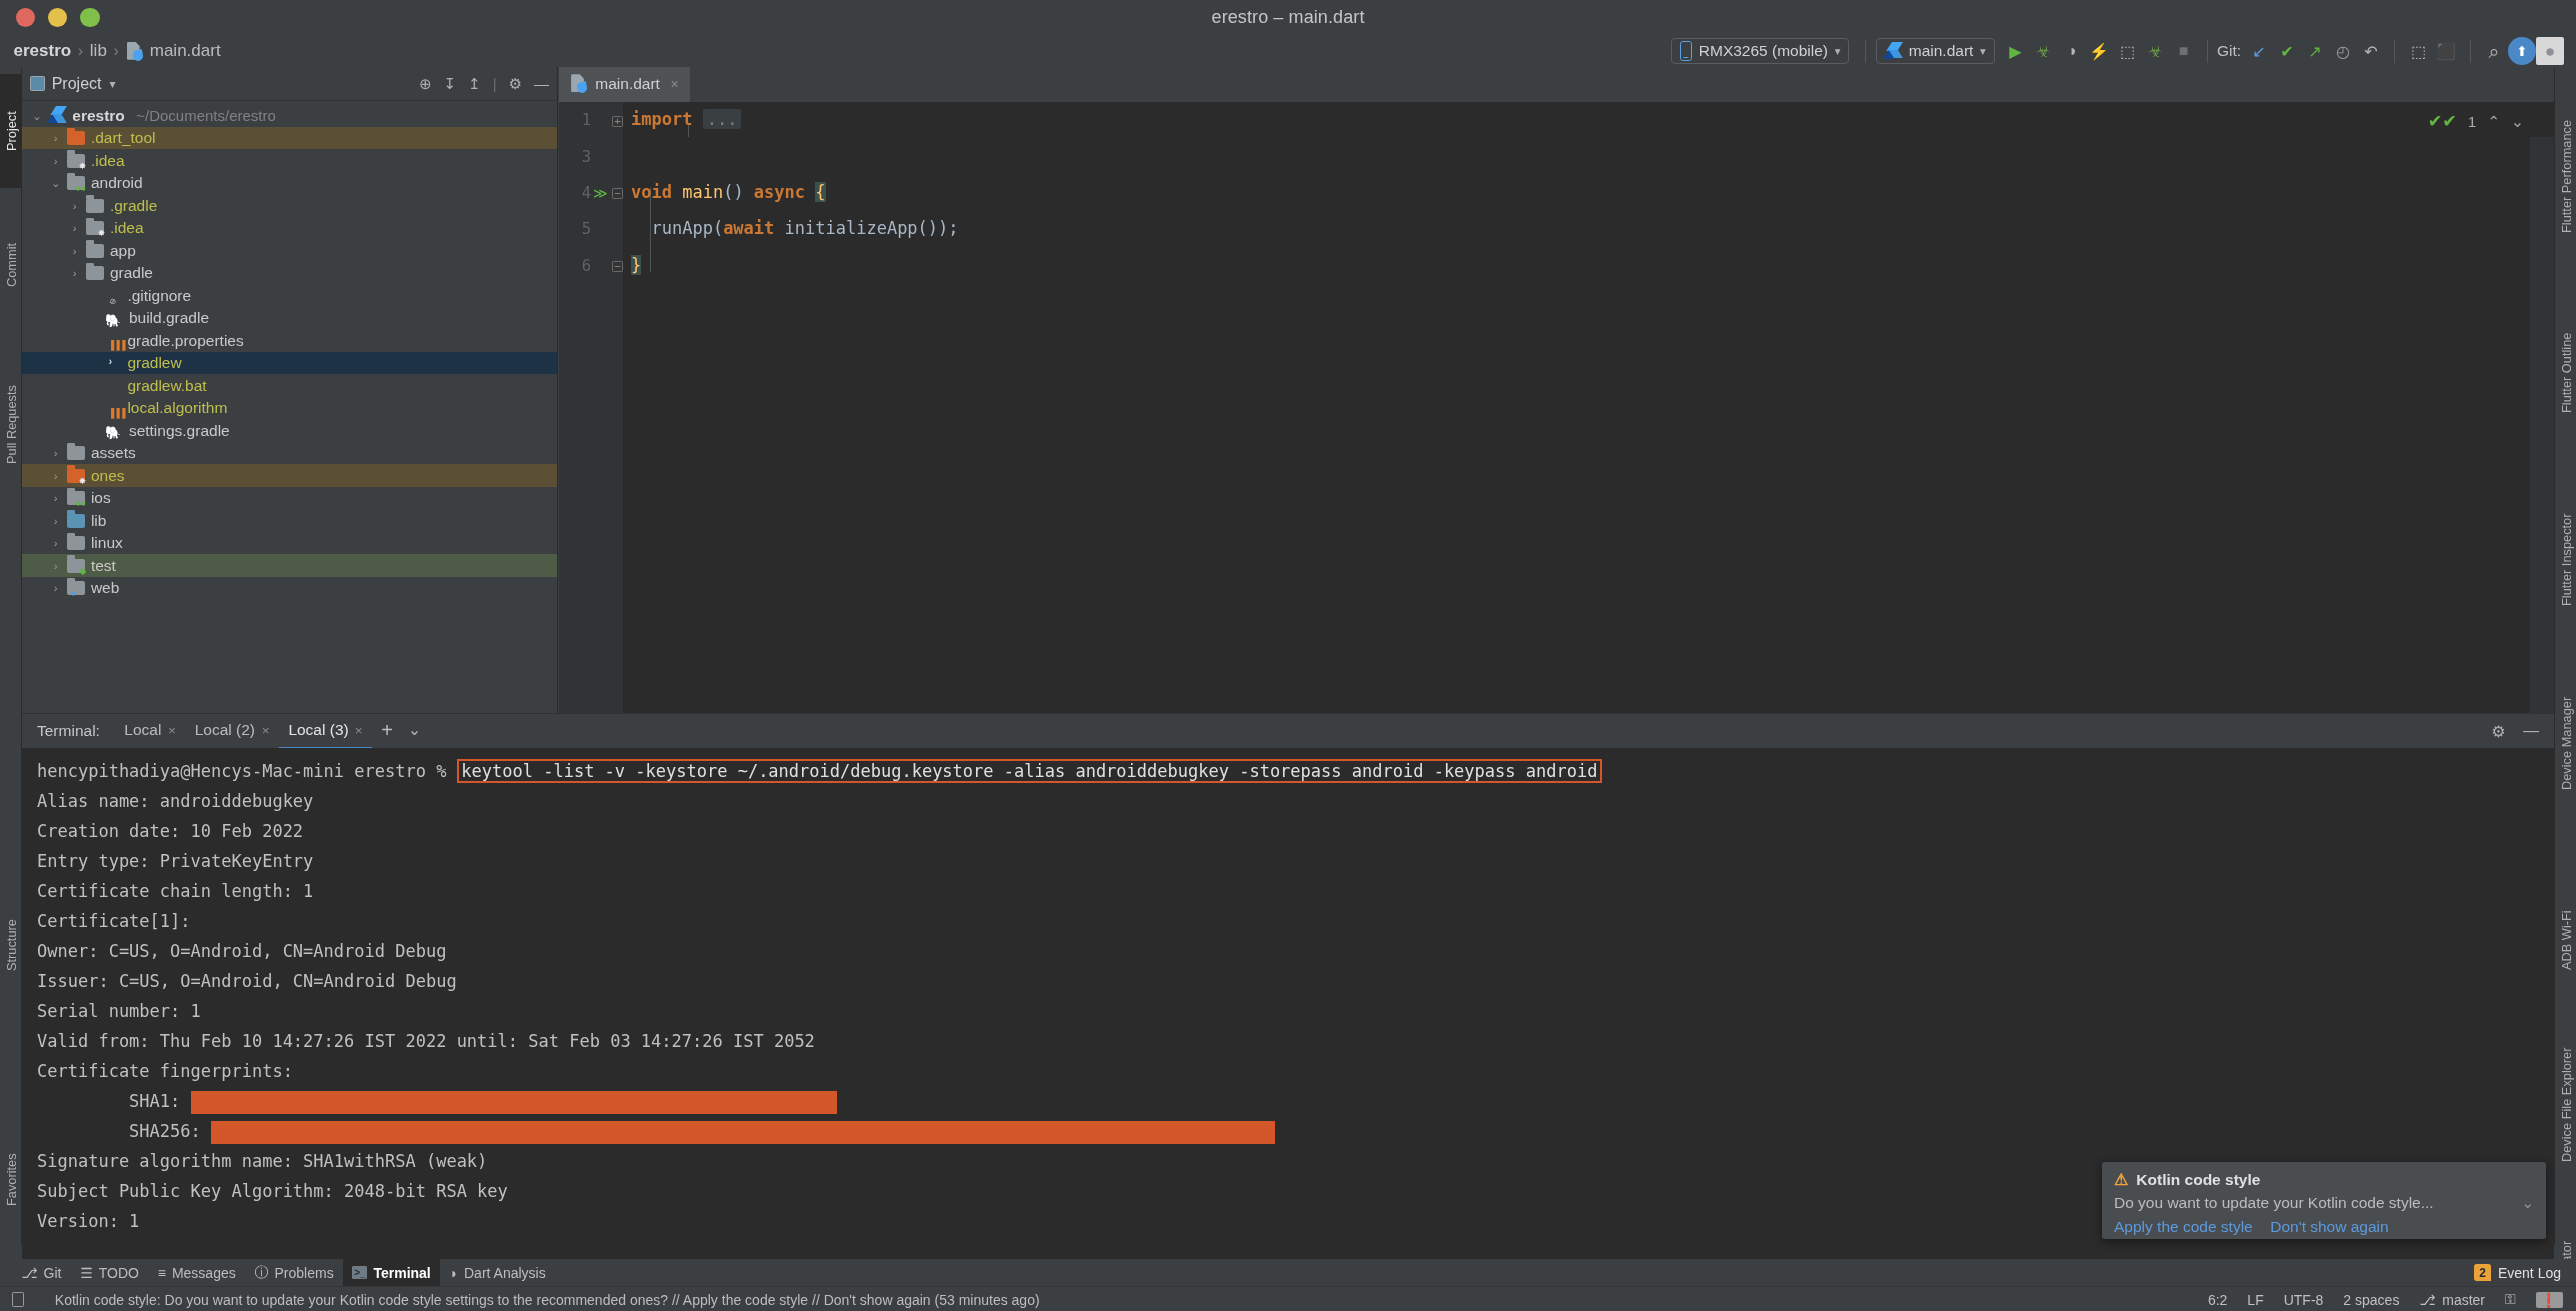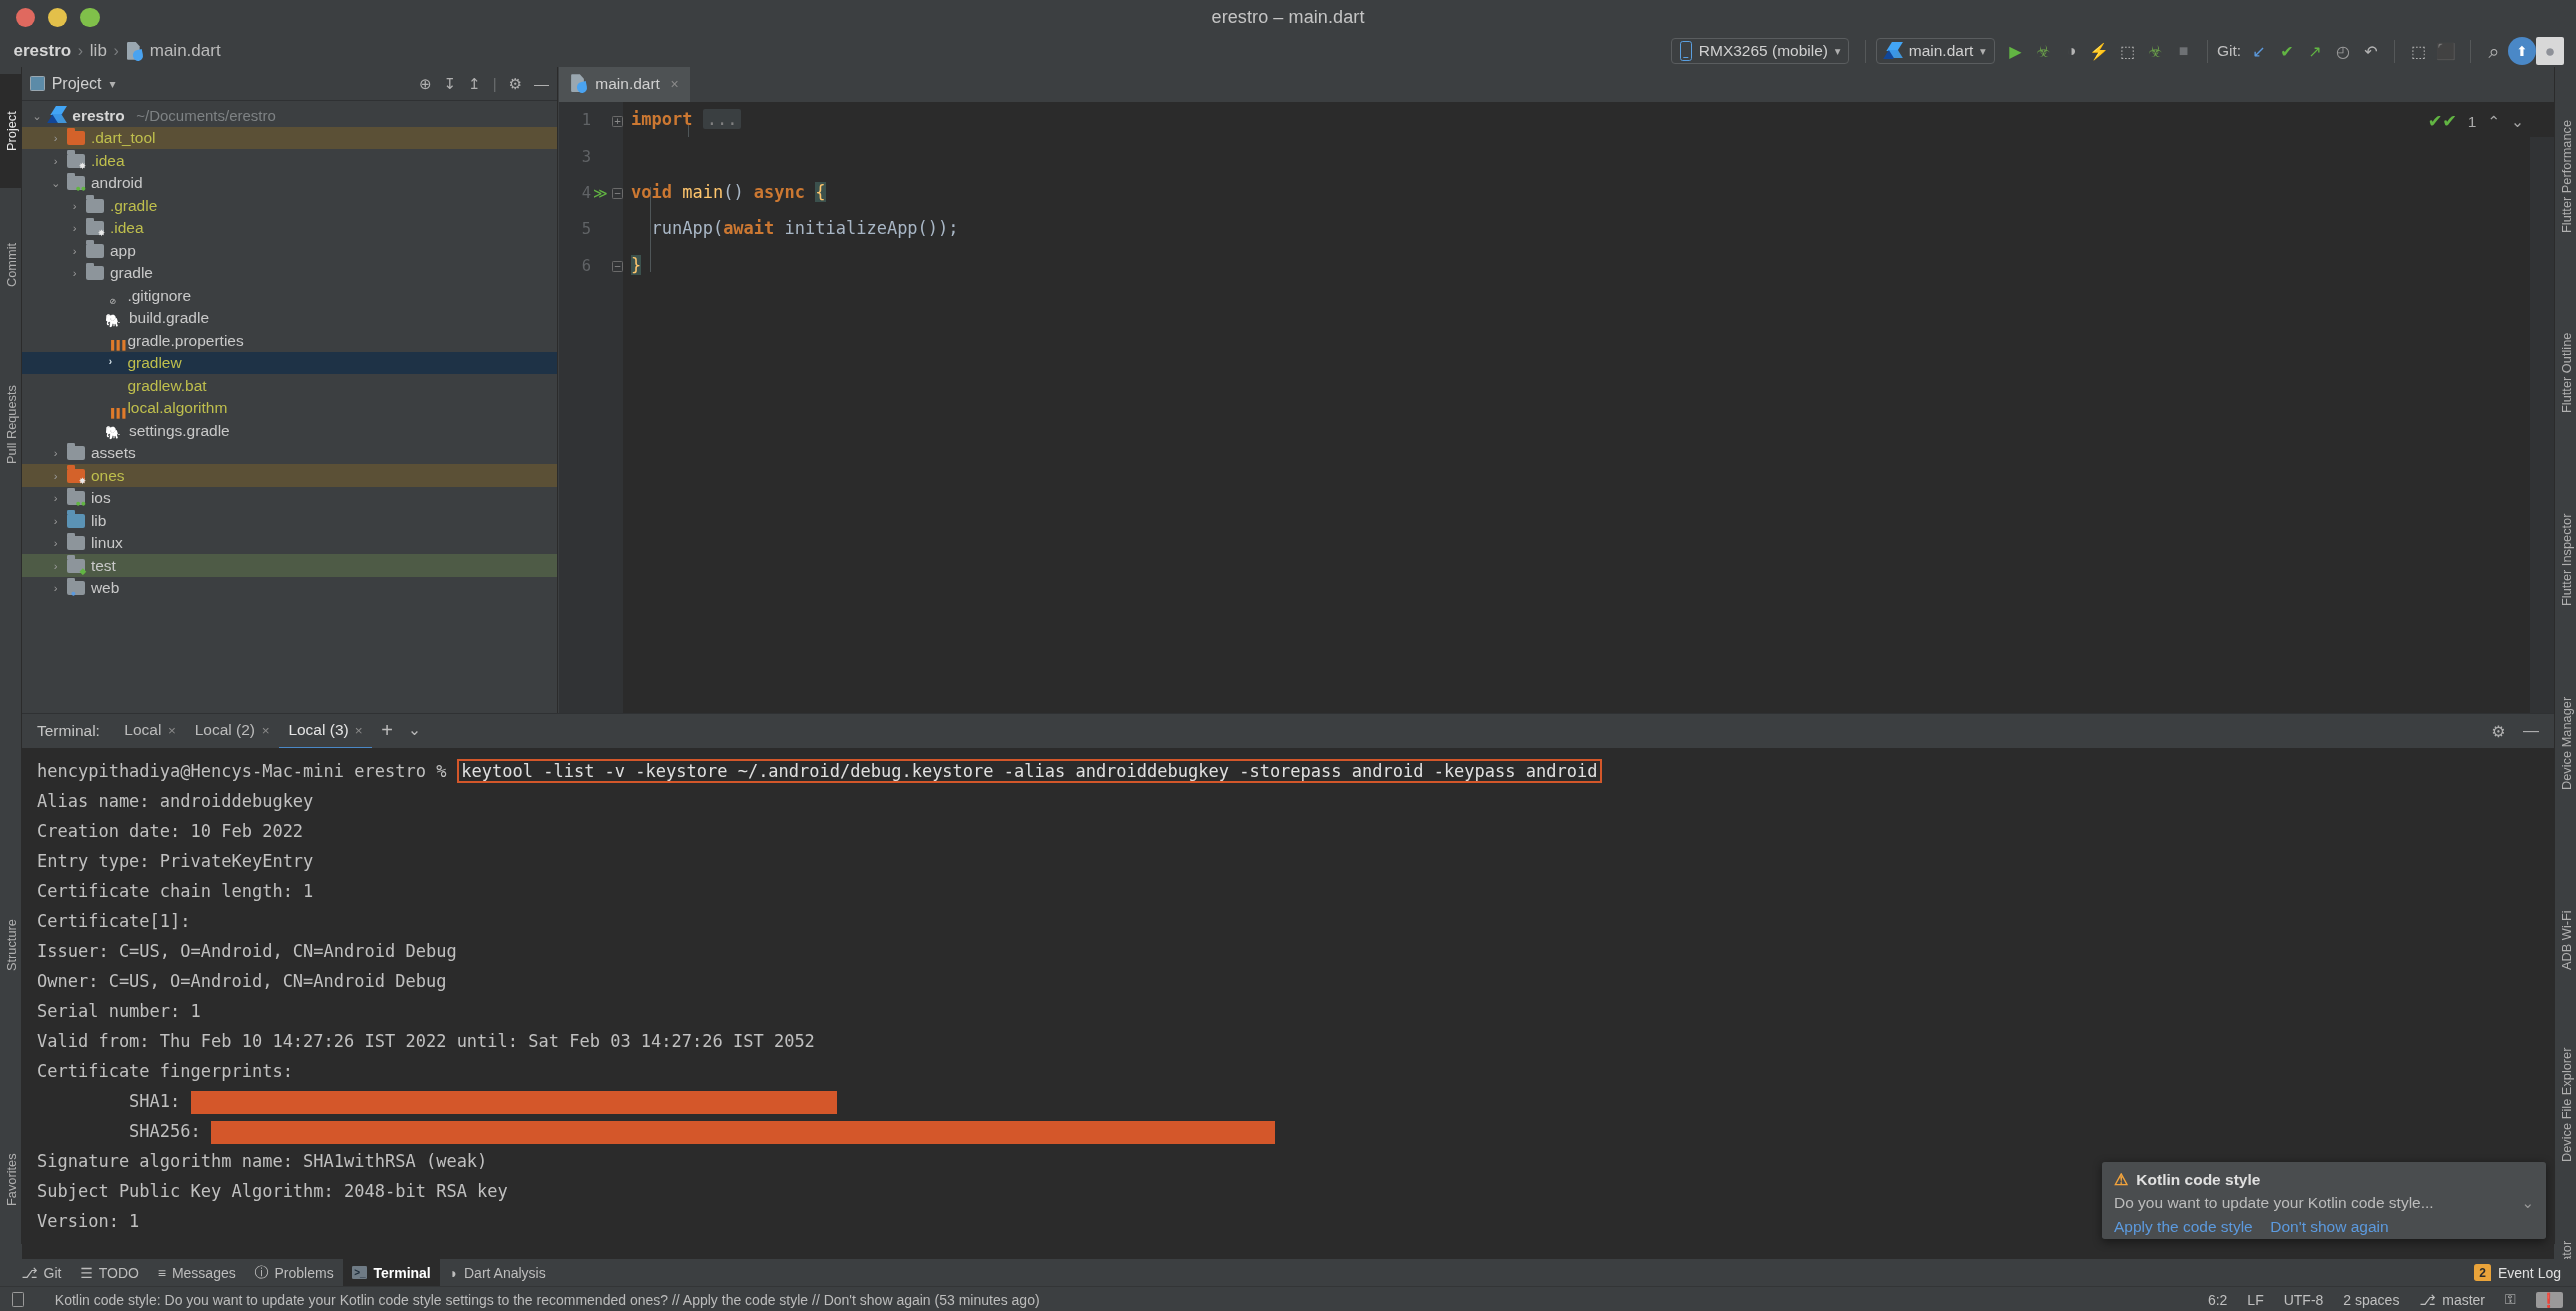--- a/index.html
+++ b/index.html
@@ -566,22 +566,22 @@
         <span>—</span>
       </div>
     </div>
     <div class="term-body" id="termbody">
         <div class="tline"><span>hencypithadiya@Hencys-Mac-mini erestro % </span><span class="cmd-hl">keytool -list -v -keystore ~/.android/debug.keystore -alias androiddebugkey -storepass android -keypass android</span></div>
         <div class="tline"><span>Alias name: androiddebugkey</span></div>
         <div class="tline"><span>Creation date: 10 Feb 2022</span></div>
         <div class="tline"><span>Entry type: PrivateKeyEntry</span></div>
         <div class="tline"><span>Certificate chain length: 1</span></div>
         <div class="tline"><span>Certificate[1]:</span></div>
+        <div class="tline"><span>Owner: C=US, O=Android, CN=Android Debug</span></div>
         <div class="tline"><span>Issuer: C=US, O=Android, CN=Android Debug</span></div>
-        <div class="tline"><span>Owner: C=US, O=Android, CN=Android Debug</span></div>
         <div class="tline"><span>Serial number: 1</span></div>
         <div class="tline"><span>Valid from: Thu Feb 10 14:27:26 IST 2022 until: Sat Feb 03 14:27:26 IST 2052</span></div>
         <div class="tline"><span>Certificate fingerprints:</span></div>
         <div class="tline"><span>         SHA1: </span><span class="redact" style="width: 646px;"></span></div>
         <div class="tline"><span>         SHA256: </span><span class="redact" style="width: 1064px;"></span></div>
         <div class="tline"><span>Signature algorithm name: SHA1withRSA (weak)</span></div>
         <div class="tline"><span>Subject Public Key Algorithm: 2048-bit RSA key</span></div>
         <div class="tline"><span>Version: 1</span></div>
       </div>
   </div>

